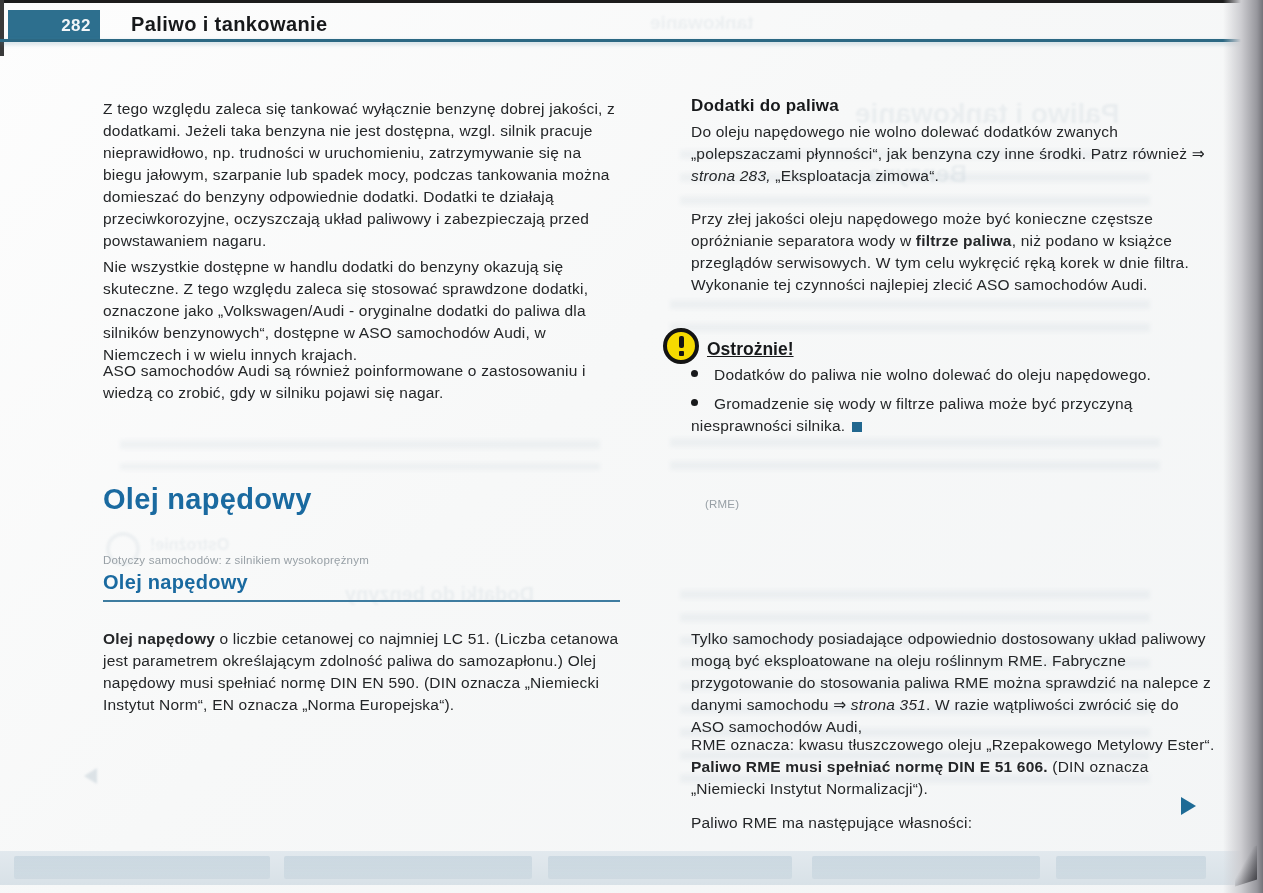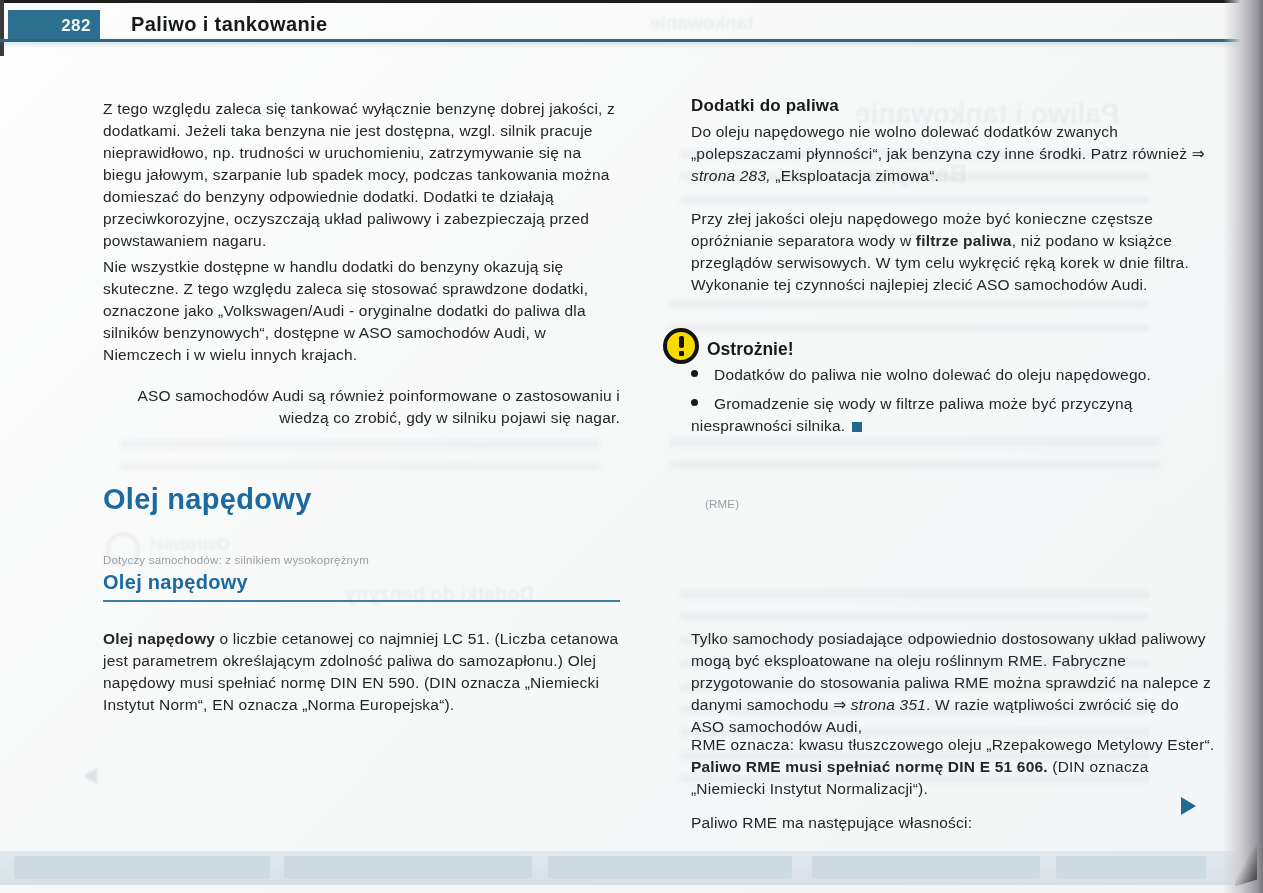--- a/index.html
+++ b/index.html
@@ -34,21 +34,21 @@
   .h-black{font-size:17px;font-weight:bold;color:#17191b;}
   .note{font-size:11.5px;color:#98A0a6;letter-spacing:.2px;line-height:15px;}
   .lead{font-size:19.5px;line-height:26px;font-style:italic;font-weight:600;color:#2c2e30;}
   .endsq{display:inline-block;width:10px;height:10px;background:#21678f;margin-left:7px;vertical-align:-1px;}
   .dot{display:inline-block;width:7px;height:7px;background:#17191b;border-radius:50%;margin-right:16px;vertical-align:3px;}
   
   .caution-icon{position:absolute;width:28px;height:28px;border-radius:50%;
     background:#f6da00;border:4px solid #141414;box-sizing:content-box;}
   .caution-icon .bar{position:absolute;left:12px;top:4px;width:5px;height:12px;background:#141414;border-radius:2px;}
   .caution-icon .pt{position:absolute;left:12px;top:19px;width:5px;height:5px;background:#141414;border-radius:1px;}
-  .caution-title{position:absolute;font-size:17.5px;font-weight:bold;color:#17191b;}
+  .caution-title{position:absolute;font-size:17.5px;font-weight:bold;color:#17191b;text-decoration:underline;}
   
   .cont-arrow{position:absolute;width:0;height:0;border-left:15px solid #1e6b96;
     border-top:9px solid transparent;border-bottom:9px solid transparent;}
   
   .ghost{position:absolute;transform:scaleX(-1);color:#7c96a8;opacity:.10;
     filter:blur(1.1px);font-weight:bold;white-space:nowrap;}
   .ghostlines{position:absolute;opacity:.06;filter:blur(2px);
     background:repeating-linear-gradient(to bottom,#51768e 0 9px,transparent 9px 23px);}
   .ghost-circle{position:absolute;width:26px;height:26px;border:4px solid #7c96a8;border-radius:50%;opacity:.09;filter:blur(1px);}
   .ghost-arrow-left{position:absolute;width:0;height:0;border-right:13px solid #8aa2b2;
@@ -87,21 +87,21 @@
   <div class="header-rule"></div>
 
   <div class="blk colL" style="top:98px;">
     <span>Z tego względu zaleca się tankować wyłącznie benzynę dobrej jakości, z dodatkami. Jeżeli taka benzyna nie jest dostępna, wzgl. silnik pracuje nieprawidłowo, np. trudności w uruchomieniu, zatrzymywanie się na biegu jałowym, szarpanie lub spadek mocy, podczas tankowania można domieszać do benzyny odpowiednie dodatki. Dodatki te działają przeciwkorozyjne, oczyszczają układ paliwowy i zabezpieczają przed powstawaniem nagaru.</span>
   </div>
 
   <div class="blk colL" style="top:256px;">
     <span>Nie wszystkie dostępne w handlu dodatki do benzyny okazują się skuteczne. Z tego względu zaleca się stosować sprawdzone dodatki, oznaczone jako „Volkswagen/Audi - oryginalne dodatki do paliwa dla silników benzynowych“, dostępne w ASO samochodów Audi, w Niemczech i w wielu innych krajach.</span>
   </div>
 
-  <div class="blk colL" style="top:385px;text-align:right;">
+  <div class="blk colL" style="top:360px;">
     <span>ASO samochodów Audi są również poinformowane o zastosowaniu i wiedzą co zrobić, gdy w silniku pojawi się nagar.</span>
   </div>
 
 
   <div class="blk colL h-big" style="top:488px;">Olej napędowy</div>
 
   <div class="blk colL note" style="top:553px;">Dotyczy samochodów: z silnikiem wysokoprężnym</div>
 
   <div class="blk colL h-sub" style="top:571px;">Olej napędowy</div>
 

